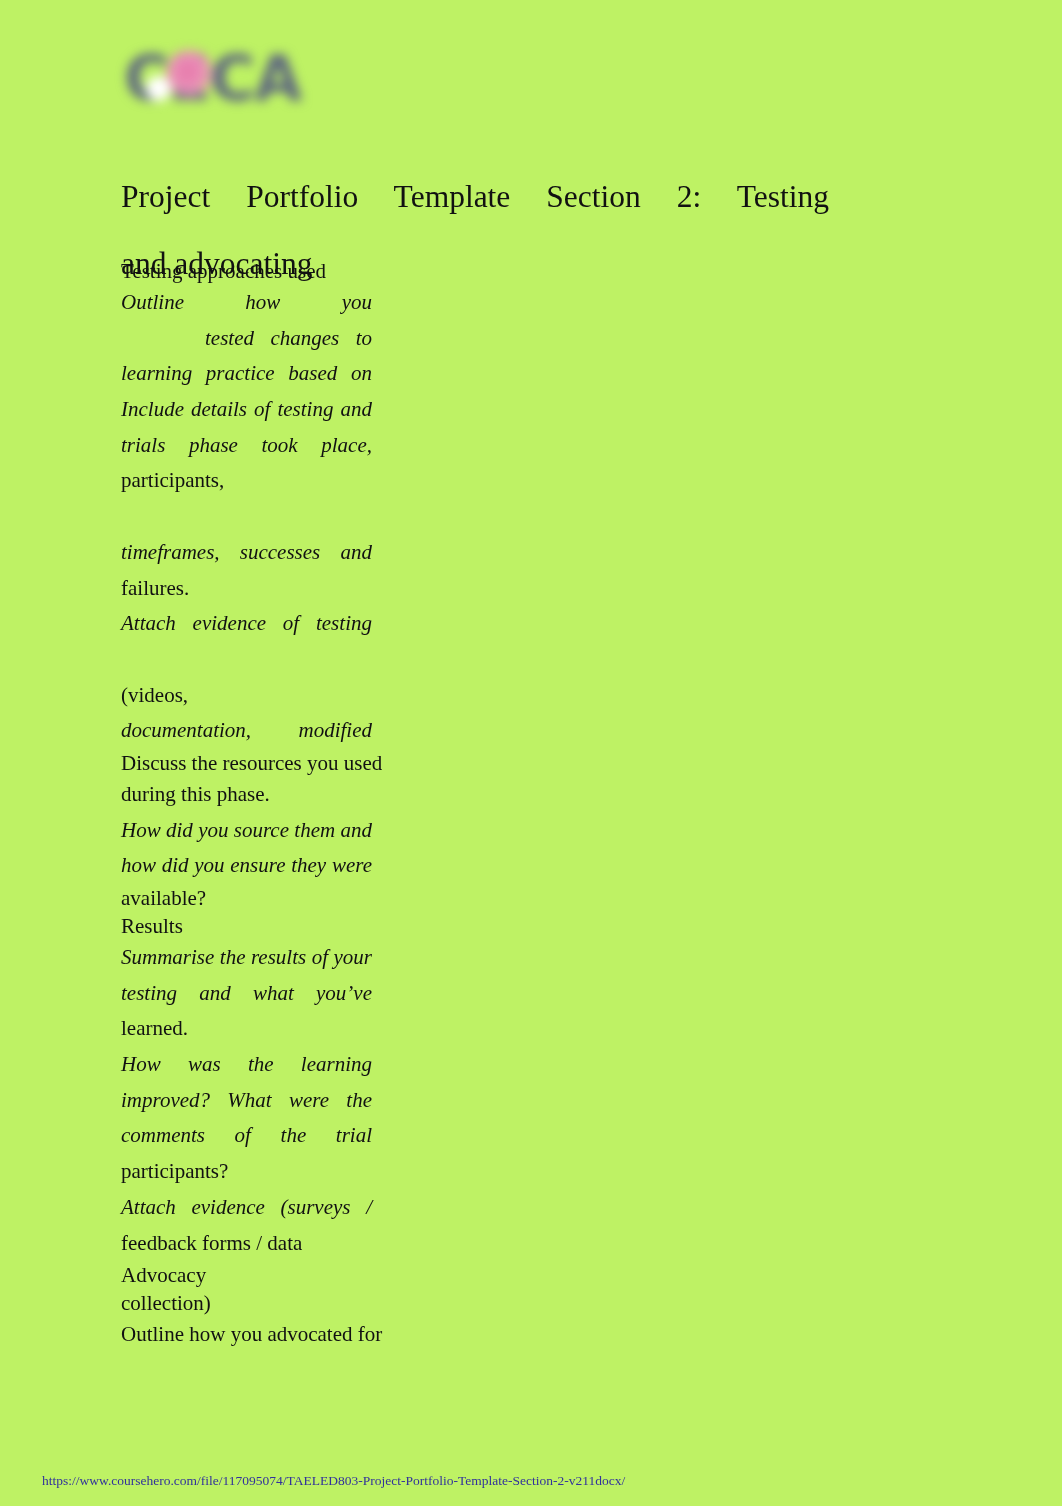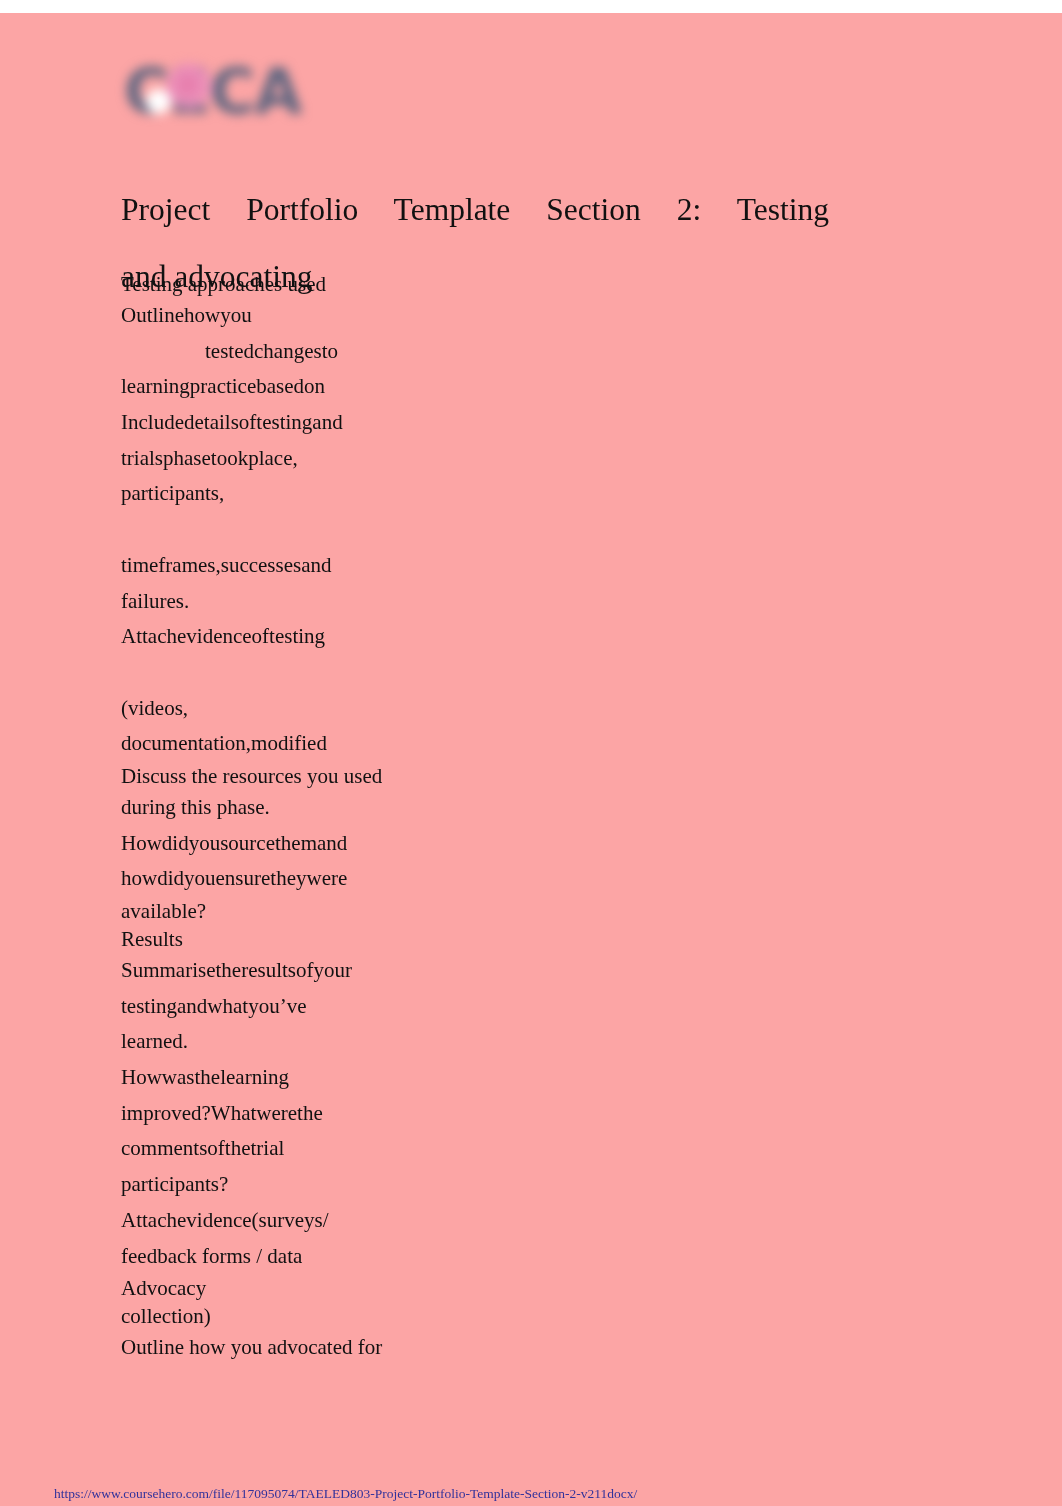--- a/index.html
+++ b/index.html
@@ -12,22 +12,21 @@
     height: 1506px;
     position: relative;
     font-family: "Liberation Serif", "DejaVu Serif", serif;
     color: #000000;
     overflow: hidden;
   }
 
   .page {
     position: absolute;
     inset: 0;
-    background: #fca5a5;
-    margin-top: 13px;
+    background: #bef264;
   }
 
   
   .logo {
     position: absolute;
     left: 124px;
     top: 46px;
     width: 232px;
     height: 90px;
     filter: blur(5.2px);
@@ -96,35 +95,36 @@
   .ln {
     display: block;
     height: 35.7px;
     line-height: 35.7px;
     white-space: nowrap;
     text-align: left;
   }
   
   .ln.just {
     display: flex;
-    justify-content: flex-start;
+    justify-content: space-between;
     white-space: pre;
+    font-style: italic;
   }
   .ln.just > span { display: inline-block; }
   
   .ln.tight { height: 28px; line-height: 28px; }
   .ln.blank { height: 35.7px; }
   
   .ln.indent { padding-left: 84px; }
   .ln.indent.just { padding-left: 84px; }
 
   
   .footer-link {
     position: absolute;
-    left: 54px;
+    left: 42px;
     top: 1472px;
     font-size: 13.5px;
     line-height: 18px;
     color: #32329b;
     text-decoration: none;
     font-family: "Liberation Serif", "DejaVu Serif", serif;
     white-space: nowrap;
   }
 </style>
 </head>

